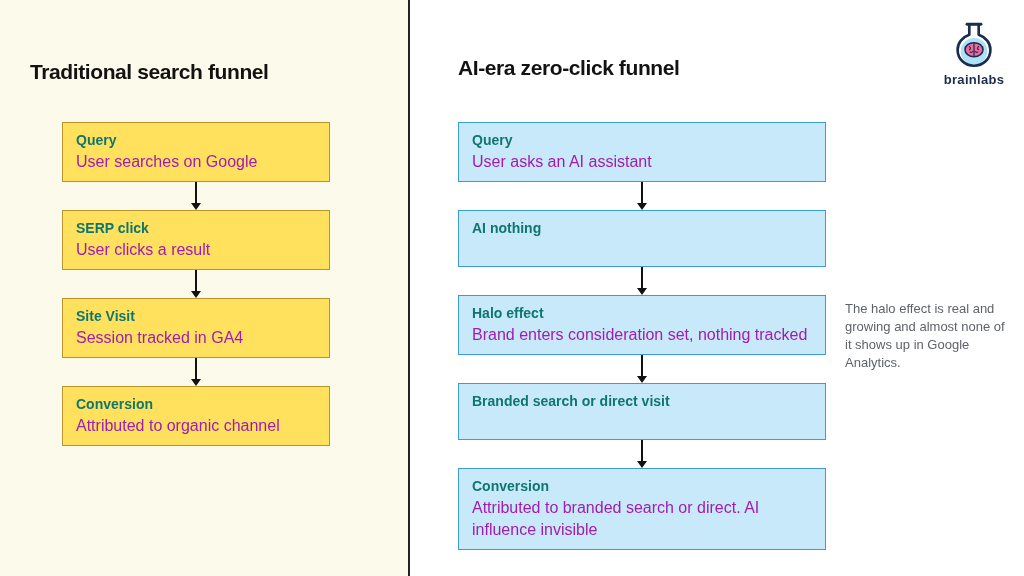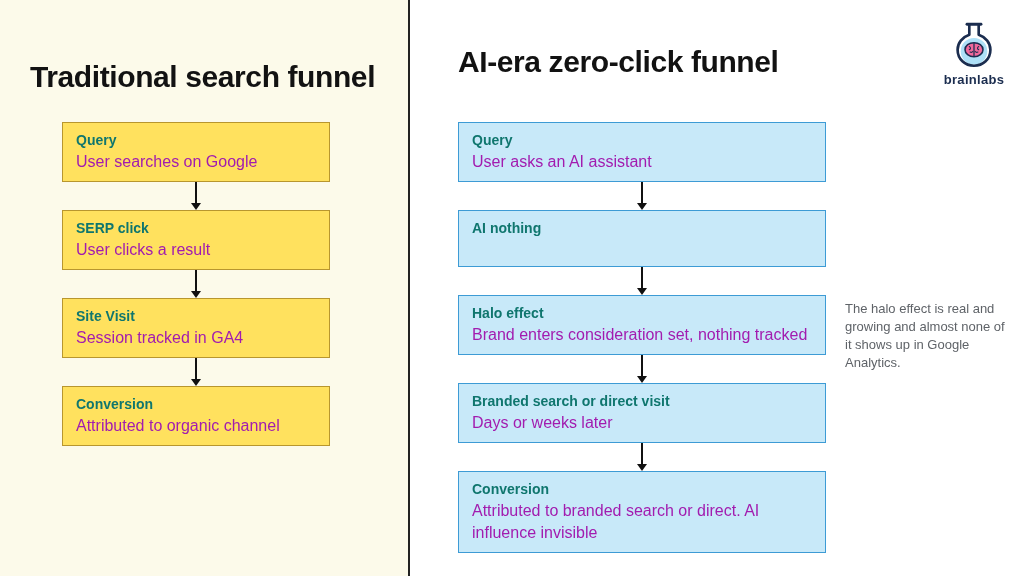--- a/index.html
+++ b/index.html
@@ -10,24 +10,24 @@
   }
   .panel{ position:absolute; top:0; height:576px; }
   .panel.left{
     left:0; width:410px; background:var(--left-bg,#FCFAEA);
     border-right:2px solid #222;
   }
   .panel.right{ left:410px; width:614px; background:var(--right-bg,#fff); }
 
   .panel-title{
     position:absolute; margin:0; color:var(--heading,#121212);
-    font-size:30px; font-weight:bold; letter-spacing:-0.4px; white-space:nowrap;
+    font-size:21px; font-weight:bold; letter-spacing:-0.4px; white-space:nowrap;
   }
   .panel.left  .panel-title{ left:30px; top:60px; }
-  .panel.right .panel-title{ left:48px; top:45px; }
+  .panel.right .panel-title{ left:48px; top:56px; }
 
   .funnel{ position:absolute; display:flex; flex-direction:column; }
   .panel.left  .funnel{ left:62px; top:122px; width:268px; }
   .panel.right .funnel{ left:48px; top:122px; width:368px; }
 
   .box{
     width:100%; min-height:57px; border:1.6px solid #888;
     padding:8px 13px; background:#eee;
   }
   .box.yellow{ background:var(--yellow-fill,#FFE15E); border-color:var(--yellow-border,#B8962E); }
@@ -127,21 +127,20 @@
         <div class="box-title">Halo effect</div>
         <div class="box-desc">Brand enters consideration set, nothing tracked</div>
       </div>
       <div class="arrow">
           <span class="line"></span>
           <span class="head"></span>
         </div>
 
       <div class="box blue">
         <div class="box-title">Branded search or direct visit</div>
-        <div class="box-desc">Days or weeks later</div>
       </div>
       <div class="arrow">
           <span class="line"></span>
           <span class="head"></span>
         </div>
 
       <div class="box blue">
         <div class="box-title">Conversion</div>
         <div class="box-desc">Attributed to branded search or direct. AI influence invisible</div>
       </div>

